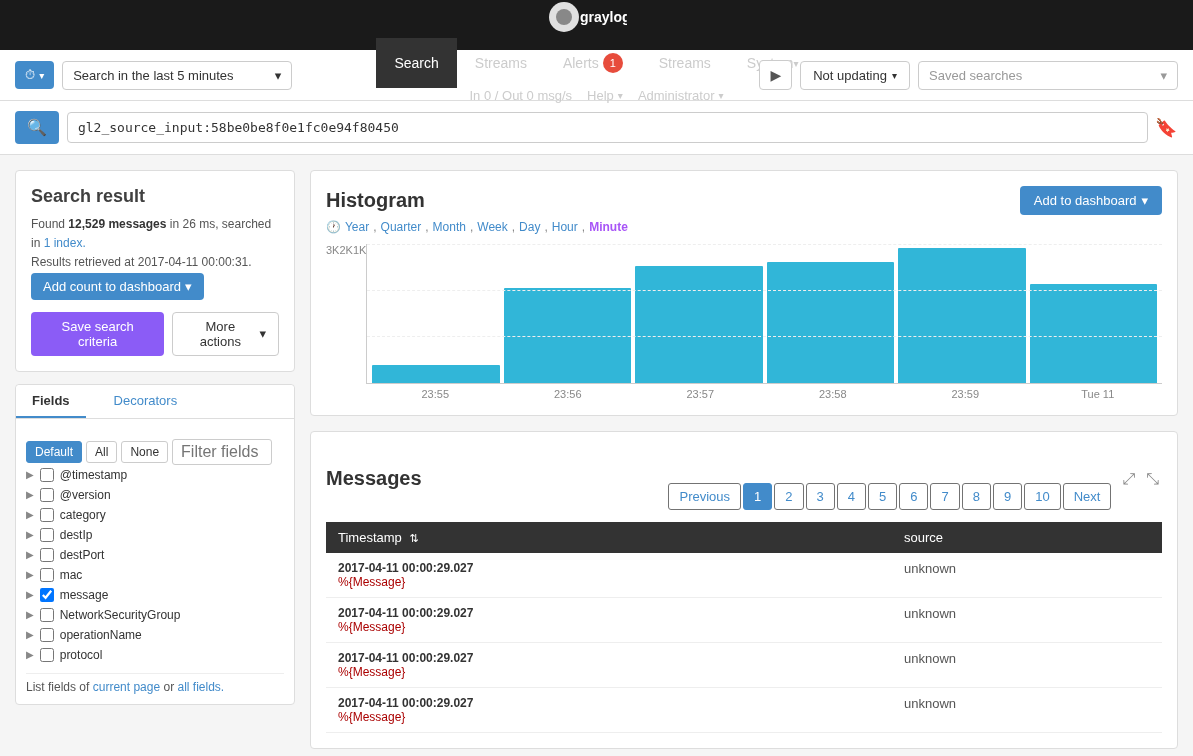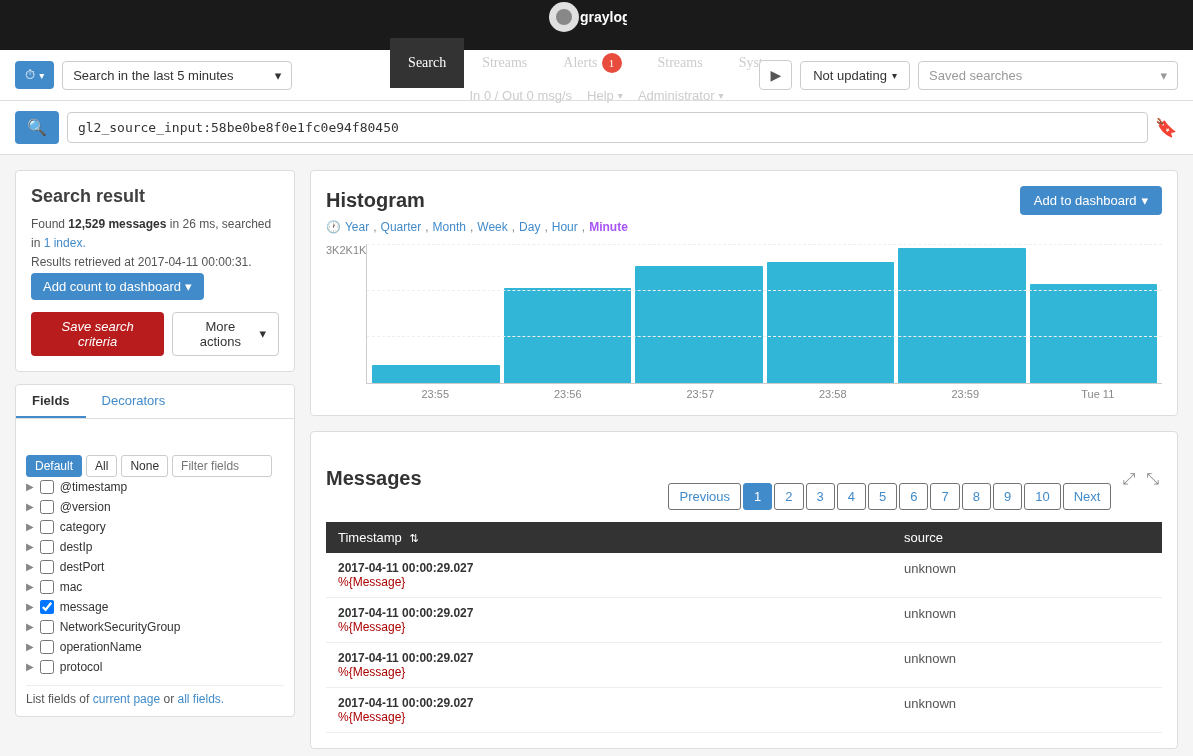--- a/index.html
+++ b/index.html
@@ -25,21 +25,20 @@
     }
     .nav-item {
       padding: 0 18px;
       height: 50px;
       display: flex;
       align-items: center;
       cursor: pointer;
       color: #ccc;
       font-size: 14px;
       text-decoration: none;
-      font-family: Liberation Serif, serif;
     }
     .nav-item.active {
       background: #333;
       color: #fff;
     }
     .nav-badge {
       background: #e74c3c;
       color: #fff;
       border-radius: 50%;
       width: 20px;
@@ -201,28 +200,27 @@
       line-height: 1.6;
     }
     .search-result-desc strong { color: #333; }
     .search-result-desc a { color: #428bca; text-decoration: none; }
     .action-buttons {
       display: flex;
       gap: 8px;
       margin-top: 12px;
     }
     .btn-green {
-      background: #b91c1c;
+      background: #8b5cf6;
       color: #fff;
       border: none;
       border-radius: 4px;
       padding: 6px 12px;
       cursor: pointer;
       font-size: 13px;
-      font-style: italic;
     }
     .btn-default {
       background: #fff;
       color: #333;
       border: 1px solid #ccc;
       border-radius: 4px;
       padding: 6px 12px;
       cursor: pointer;
       font-size: 13px;
       display: flex;
@@ -240,24 +238,25 @@
       display: flex;
       align-items: center;
       gap: 4px;
       margin-bottom: 8px;
     }
 
     
     .tabs-bar {
       display: flex;
       border-bottom: 1px solid #ddd;
-      margin-bottom: 26px;
+      margin-bottom: 10px;
       background: #fff;
       border: 1px solid #ddd;
       border-radius: 4px;
+      gap: 12px;
     }
     .tab-btn {
       padding: 8px 16px;
       cursor: pointer;
       font-size: 13px;
       color: #428bca;
       border: none;
       background: none;
       border-bottom: 2px solid transparent;
     }
@@ -283,21 +282,21 @@
     }
     .btn-filter-type.active {
       background: #428bca;
       color: #fff;
       border-color: #428bca;
     }
     .filter-input {
       border: 1px solid #ccc;
       border-radius: 3px;
       padding: 3px 8px;
-      font-size: 12px;
+      font-size: 16px;
       width: 100px;
     }
 
     .fields-list {
       overflow-y: auto;
       max-height: 280px;
     }
     .field-item {
       display: flex;
       align-items: center;

